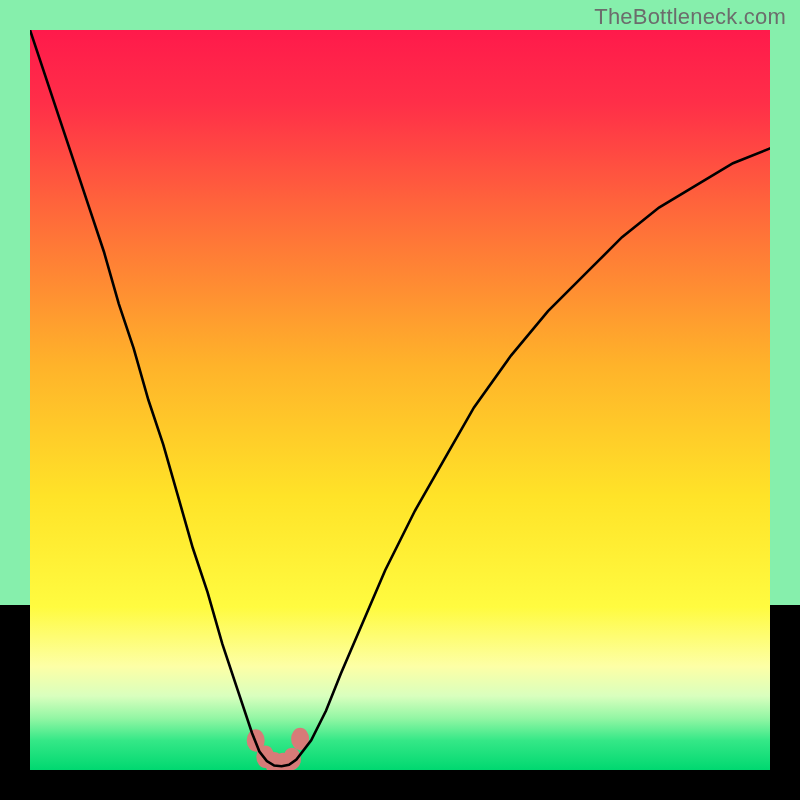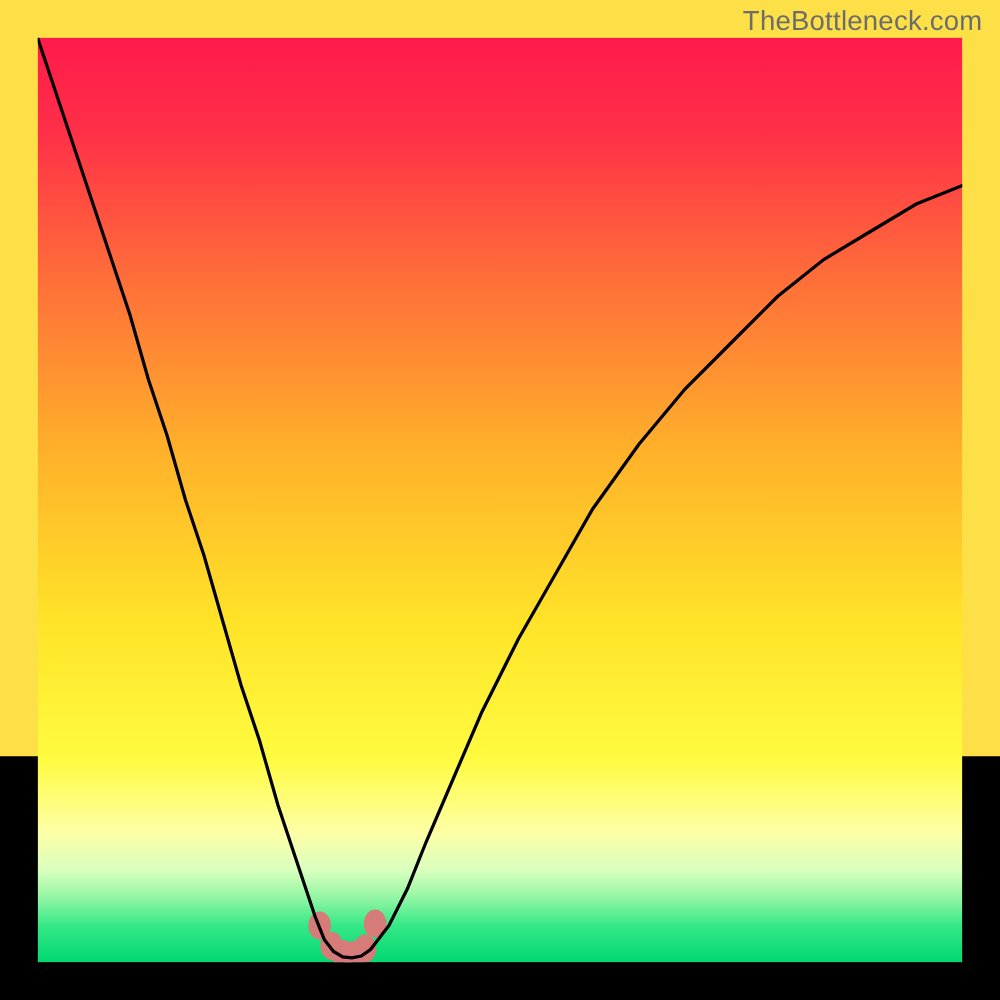--- a/index.html
+++ b/index.html
@@ -8,21 +8,21 @@
     width: 800px;
     height: 800px;
     background: #000;
     font-family: Arial, Helvetica, sans-serif;
     overflow: hidden;
   }
   .frame {
     position: relative;
     width: 800px;
     height: 605px;
-    background: #fde047;
+    background: #86efac;
   }
   .watermark {
     position: absolute;
     top: 4px;
     right: 14px;
     color: #6c6c6c;
     font-size: 22px;
     font-weight: 400;
     letter-spacing: 0.2px;
     z-index: 10;

